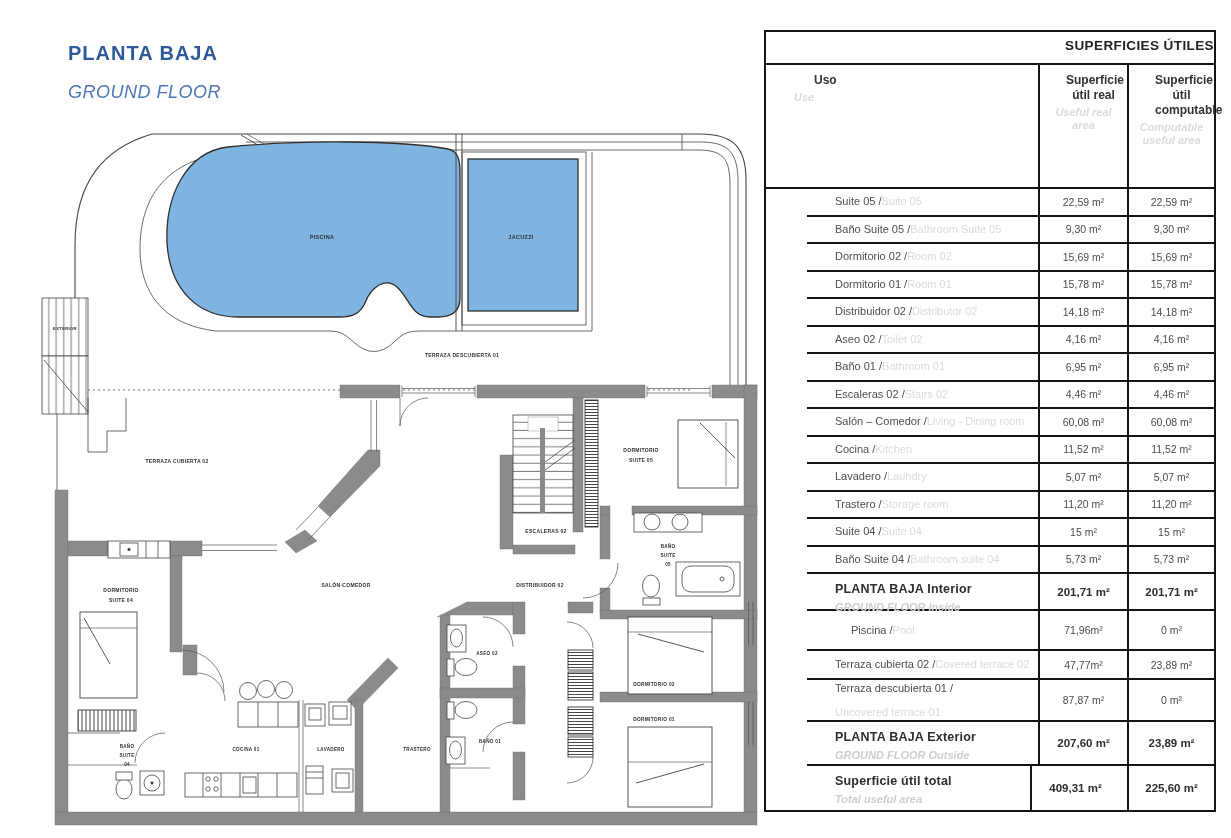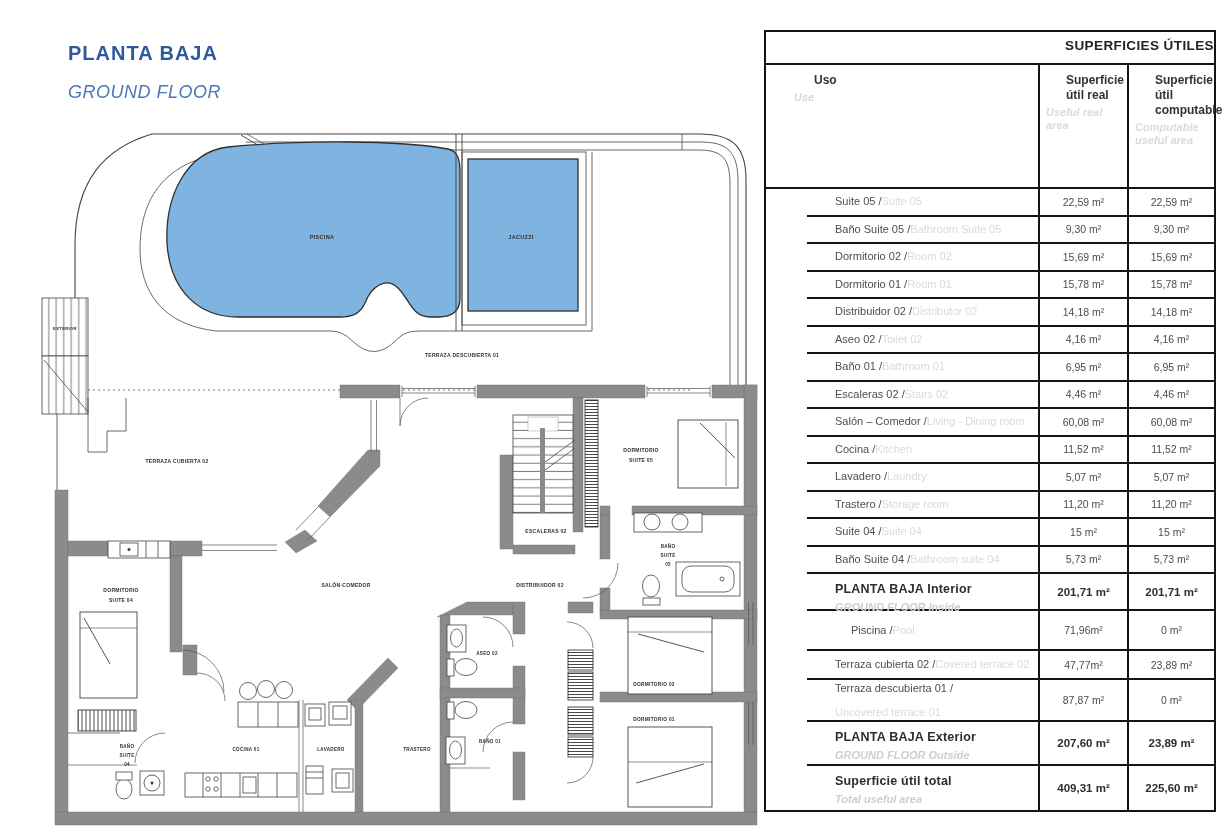--- a/index.html
+++ b/index.html
@@ -12,28 +12,28 @@
   
   #floorplan{position:absolute;left:0;top:0;}
   
   #area-table{position:absolute;left:764px;top:30px;width:452px;border:2px solid #141414;
     box-sizing:border-box;background:#fff;}
   .tt-cell{height:33px;border-bottom:2px solid #141414;text-align:right;box-sizing:border-box;padding-top:6px;}
   .tt-es{font-size:13.5px;font-weight:bold;color:#222;letter-spacing:0.4px;}
   .tt-en{font-size:11.5px;font-weight:bold;font-style:italic;color:#dadada;letter-spacing:0.6px;margin-top:1px;}
   .hdr{display:flex;height:124px;border-bottom:2px solid #141414;box-sizing:border-box;}
   .col-name{flex:1;box-sizing:border-box;}
-  .col-num{width:89px;border-left:2px solid #141414;box-sizing:border-box;text-align:left;}
+  .col-num{width:89px;border-left:2px solid #141414;box-sizing:border-box;text-align:center;}
   .col-num:last-child{width:87px;}
   .hdr .col-name{padding:8px 0 0 28px;}
   .hdr .col-num{padding:8px 6px 0 6px;}
   .h-es{font-size:12px;font-weight:bold;color:#333;line-height:1.25;margin-left:20px;}
   .h-en{font-size:11px;font-weight:bold;font-style:italic;color:#dadada;line-height:1.2;margin-top:3px;}
   .row{display:flex;border-bottom:2px solid #141414;box-sizing:border-box;align-items:stretch;margin-left:41px;}
-  .row:last-child{border-bottom:none;}
+  .row:last-child{border-bottom:none;gap:8px;}
   .nm{flex:1;display:flex;align-items:center;padding-left:28px;box-sizing:border-box;
       font-size:11px;color:#4e4e4e;flex-wrap:wrap;line-height:1.35;}
   .nm .en{color:#dadada;white-space:pre-wrap;}
   .vcell{width:89px;border-left:2px solid #141414;box-sizing:border-box;display:flex;
       align-items:center;justify-content:center;font-size:10.5px;color:#4c4c4c;text-align:center;}
   .vcell:last-child{width:87px;}
   .r-n{height:27.5px;}
   .r-n2{height:29px;}
   .r-ind{height:40px;}
   .r-ind .nm{padding-left:44px;}

